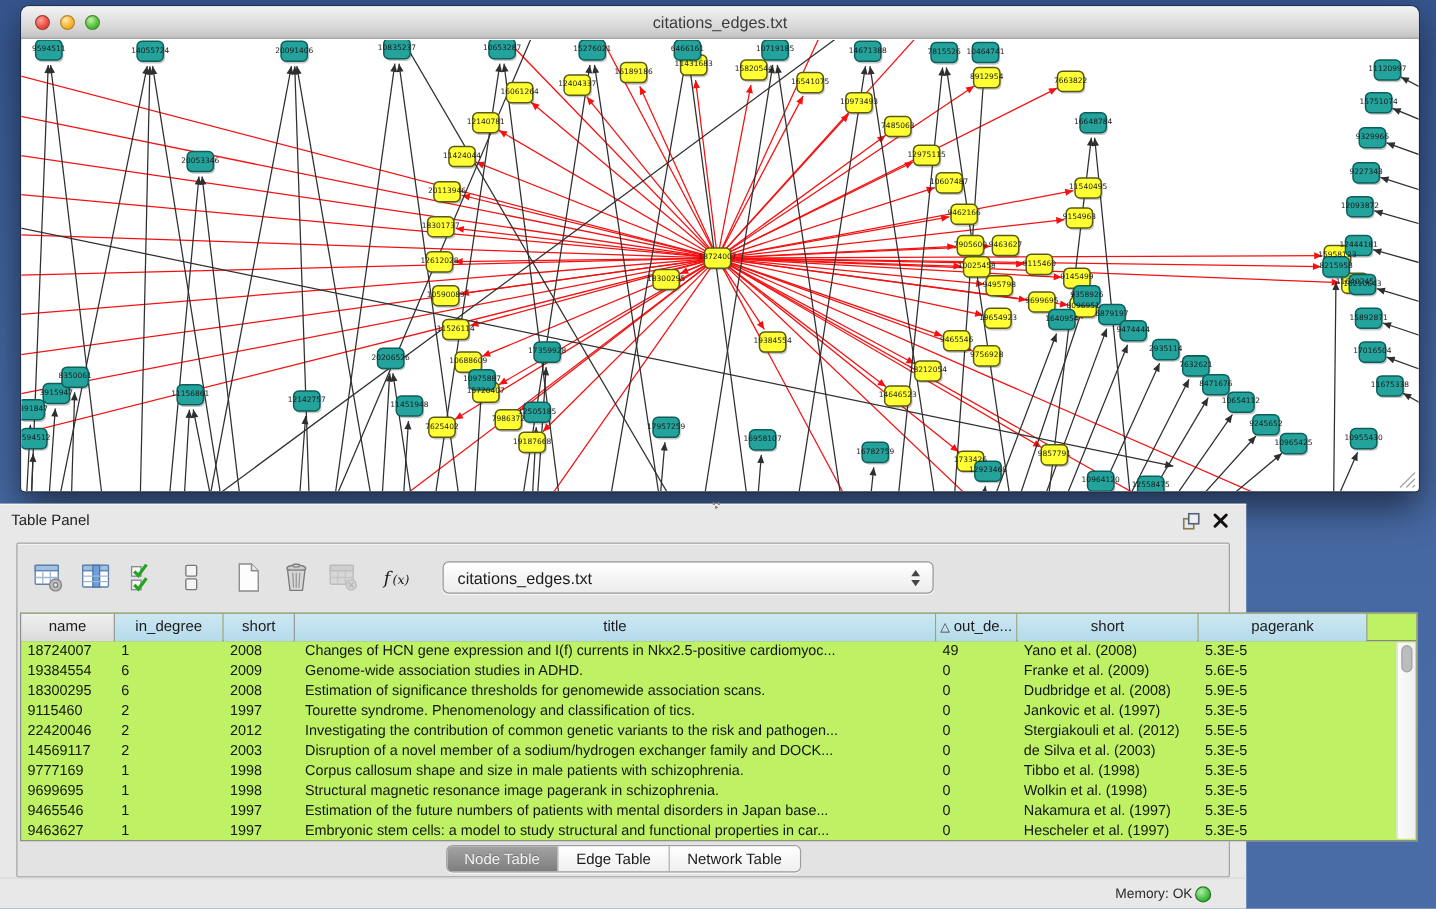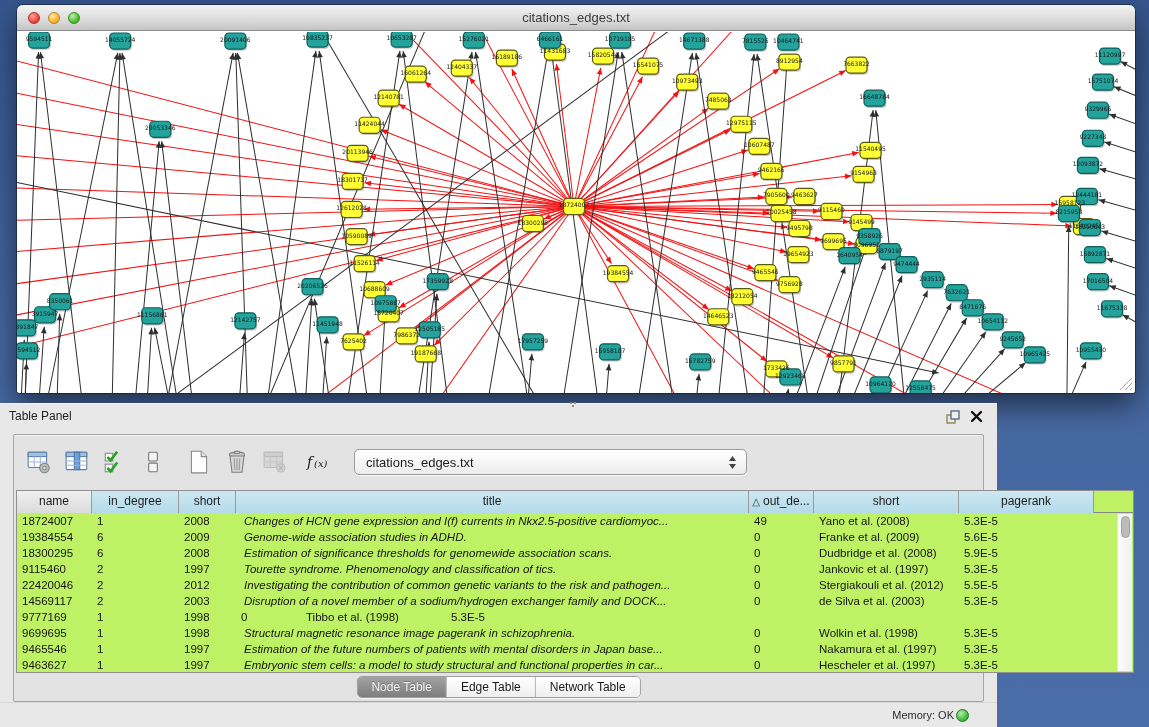--- a/index.html
+++ b/index.html
@@ -61,21 +61,21 @@
   .thead { display:flex; height:22px; border-bottom:1px solid #878787; }
   .hc { height:22px; line-height:21px; text-align:center; font-size:12px; color:#1b1b1b;
     border-right:1px solid #9b9b9b; background:linear-gradient(#cde7f2,#b4dbea);
     overflow:hidden; white-space:nowrap; }
   .hc.gray { background:linear-gradient(#f0f0f0,#dbdbdb); }
   .hc .sort { font-size:10px; margin-right:3px; color:#333; }
   .c-name{width:75px} .c-indeg{width:87px} .c-year{width:57px} .c-title{width:513px}
   .c-outdeg{width:65px} .c-short{width:145px} .c-pr{width:135px}
   .trow { display:flex; height:16px; line-height:16px; font-size:11.5px; color:#141414; white-space:nowrap; }
   .td { padding:0 4px 0 5px; overflow:hidden; }
-  .td.c-title { padding-left:8px;font-style:italic; }
+  .td.c-title { padding-left:8px; }
   .vscroll { position:absolute; right:1px; top:23px; bottom:1px; width:15px;
     background:linear-gradient(90deg,#fcfcfc,#f0f0f0); border-left:1px solid #e2e2e2; }
   .vthumb { position:absolute; left:3px; top:2px; width:9px; height:22px;
     border-radius:5px; background:#bcbcbc; border:1px solid #a2a2a2; }
   
   .tabs { position:absolute; left:50%; transform:translateX(-50%); top:241px; height:22px;
     display:flex; border:1px solid #9e9e9e; border-radius:5px; overflow:hidden;
     box-shadow:0 1px 0 rgba(255,255,255,.7); }
   .seg { padding:0 14px; line-height:20px; font-size:12px; color:#1a1a1a;
     background:linear-gradient(#ffffff,#efefef); border-right:1px solid #b2b2b2; }
@@ -844,20 +844,21 @@
             <div class="td c-year">2003</div>
             <div class="td c-title">Disruption of a novel member of a sodium/hydrogen exchanger family and DOCK...</div>
             <div class="td c-outdeg">0</div>
             <div class="td c-short">de Silva et al. (2003)</div>
             <div class="td c-pr">5.3E-5</div>
           </div>
           <div class="trow">
             <div class="td c-name">9777169</div>
             <div class="td c-indeg">1</div>
             <div class="td c-year">1998</div>
+            <div class="td c-title">Corpus callosum shape and size in male patients with schizophrenia.</div>
             <div class="td c-outdeg">0</div>
             <div class="td c-short">Tibbo et al. (1998)</div>
             <div class="td c-pr">5.3E-5</div>
           </div>
           <div class="trow">
             <div class="td c-name">9699695</div>
             <div class="td c-indeg">1</div>
             <div class="td c-year">1998</div>
             <div class="td c-title">Structural magnetic resonance image pagerank in schizophrenia.</div>
             <div class="td c-outdeg">0</div>

